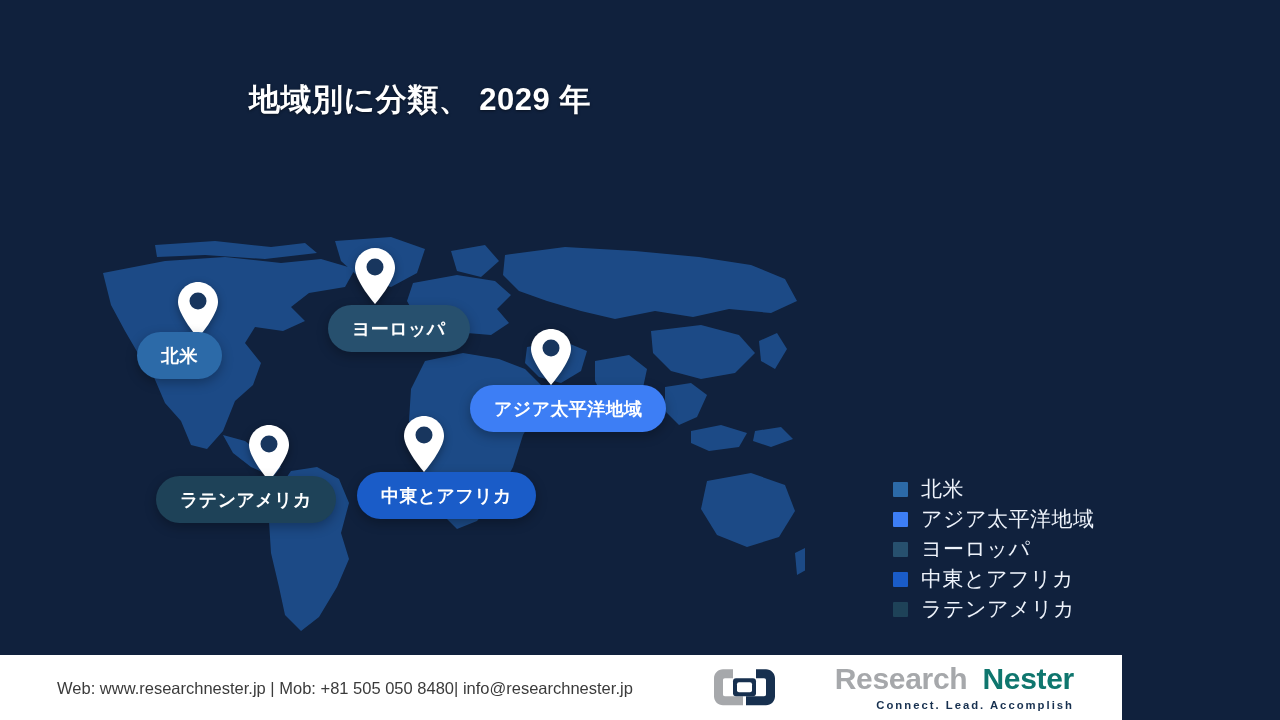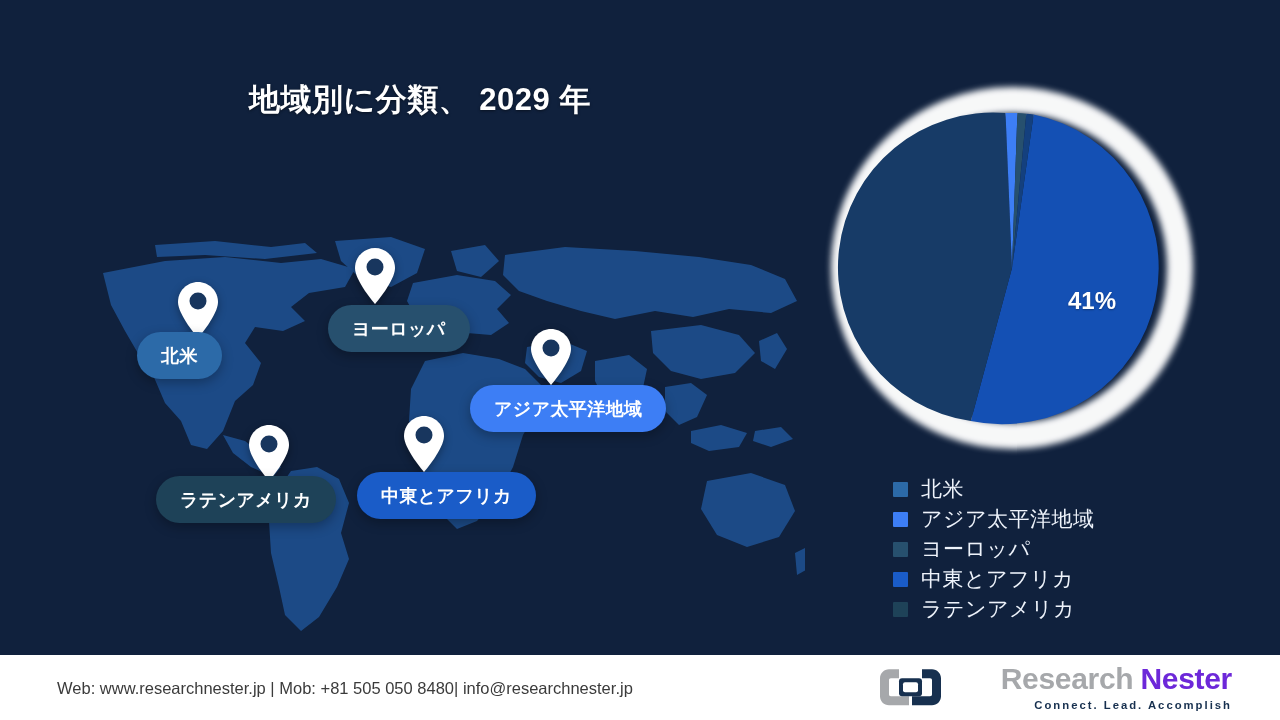--- a/index.html
+++ b/index.html
@@ -122,25 +122,26 @@
     font-weight: 400;
     letter-spacing: 0.5px;
     white-space: nowrap;
   }
 
   
   .footer {
     position: absolute;
     left: 0;
     bottom: 0;
-    width: 1280px;
+    width: 1108px;
     height: 65px;
     background: #ffffff;
     display: flex;
     align-items: center;
+    padding-left: 14px;
   }
   .footer-text {
     position: absolute;
     left: 57px;
     top: 50%;
     transform: translateY(-50%);
     color: #3b3b3b;
     font-size: 16.5px;
     font-weight: 400;
     white-space: nowrap;
@@ -151,21 +152,21 @@
     top: 50%;
     transform: translateY(-50%);
     display: flex;
     align-items: center;
   }
   .logo-mark { width: 63px; height: 40px; margin-right: 11px; flex: 0 0 auto; }
   .logo-mark svg { display: block; width: 100%; height: 100%; }
   .logo-words { display: flex; flex-direction: column; line-height: 1; }
   .logo-top { font-size: 30px; font-weight: 700; letter-spacing: -0.3px; }
   .logo-research { color: #a6a8ab; margin-left: 48px; }
-  .logo-nester { color: #6d28d9; margin-left: 7px; }
+  .logo-nester { color: #0f766e; margin-left: 15px; }
   .logo-tag {
     margin-top: 6px;
     font-size: 11.3px;
     font-weight: 700;
     color: #17304f;
     letter-spacing: 2.0px;
     text-align: right;
   }
 </style>
 </head>
@@ -268,42 +269,20 @@
       <svg viewBox="0 0 44 58">
         <path d="M22 1 C11 1 2 10 2 21 C2 34 22 57 22 57 C22 57 42 34 42 21 C42 10 33 1 22 1 Z" fill="#ffffff"></path>
         <circle cx="22" cy="20" r="8.5" fill="#18365e"></circle>
       </svg>
     </div>
     <div class="pill" style="left:262px; top:237px; background:#1a5cc8;">
       <span>中東とアフリカ</span>
     </div>
   </div>
 
-  <div class="pie-area">
-    <svg class="pie-svg" viewBox="0 0 400 400">
-      <defs>
-        <filter id="ringglow" x="-25%" y="-25%" width="150%" height="150%">
-          <feGaussianBlur stdDeviation="3"></feGaussianBlur>
-        </filter>
-      </defs>
-
-      <circle cx="200" cy="200" r="168" fill="none" stroke="#ffffff" stroke-width="26" opacity="0.97" filter="url(#ringglow)"></circle>
-
-      <path d="M200 200 L221.6 46.5 A155 155 0 1 1 158.8 353.0 Z" fill="#1450b4"></path>
-
-      <path d="M200 200 L158.8 353.0 A155 155 0 0 1 193.5 45.1 Z" fill="#173b67"></path>
-
-      <path d="M200 200 L193.5 45.1 A155 155 0 0 1 205.4 45.1 Z" fill="#3d7ef5"></path>
-
-      <path d="M200 200 L205.4 45.1 A155 155 0 0 1 214.3 45.8 Z" fill="#27506e"></path>
-
-      <path d="M200 200 L214.3 45.8 A155 155 0 0 1 221.6 46.5 Z" fill="#14407e"></path>
-    </svg>
-    <div class="pie-label" style="left:256px; top:219px;">41%</div>
-  </div>
 
   <div class="legend">
     <div class="legend-row">
       <span class="legend-sw" style="background:#2c6aa8;"></span>
       <span class="legend-text">北米</span>
     </div>
     <div class="legend-row">
       <span class="legend-sw" style="background:#3d7ef5;"></span>
       <span class="legend-text">アジア太平洋地域</span>
     </div>

